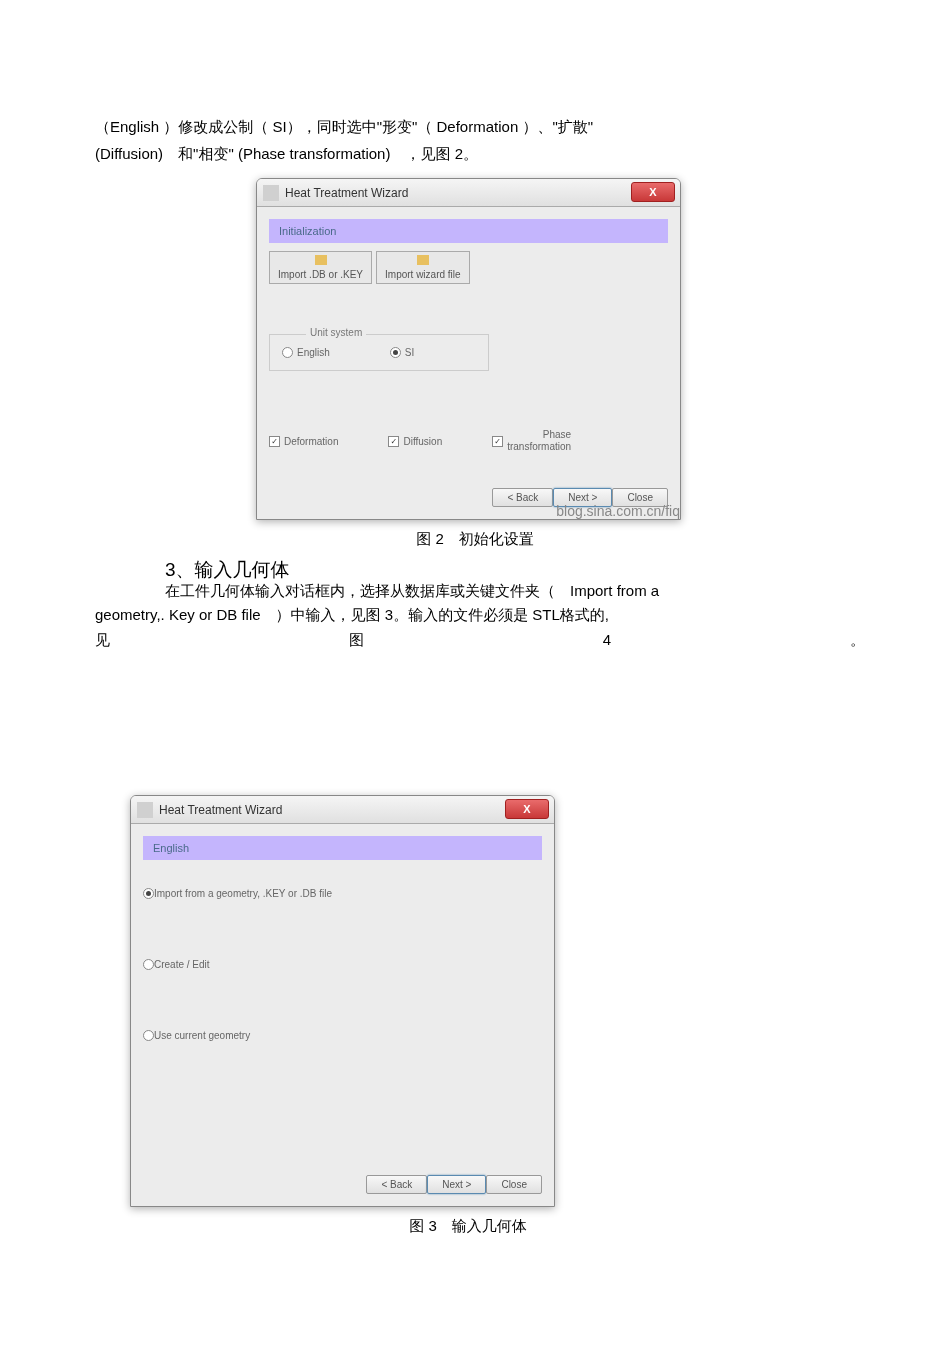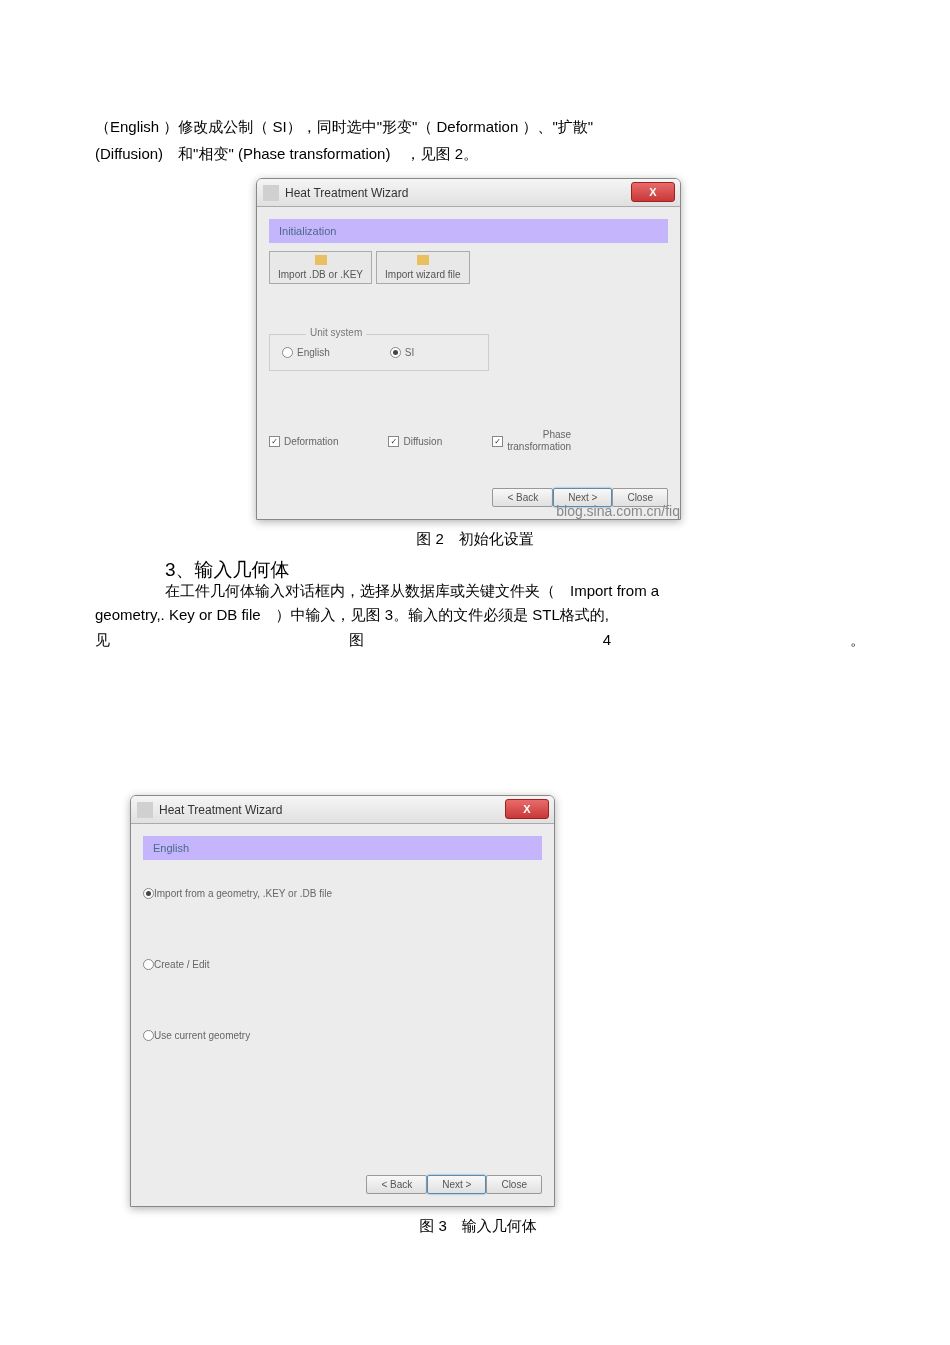--- a/index.html
+++ b/index.html
@@ -197,21 +197,21 @@
     .watermark {
       position: absolute;
       bottom: 0;
       right: 0;
       font-size: 14px;
       color: #888;
     }
     
     .caption { text-align: center; font-size: 15px; }
     .caption1 { position: absolute; top: 530px; left: 0; width: 950px; }
-    .caption2 { position: absolute; top: 1217px; left: 0; width: 936px; margin-left: 10px; }
+    .caption2 { position: absolute; top: 1217px; left: 0; width: 936px; }
     
     .section-head { position: absolute; top: 557px; left: 165px; font-size: 19px; }
     .para1 { position: absolute; top: 582px; left: 165px; width: 700px; font-size: 15px; }
     .para2 { position: absolute; top: 606px; left: 95px; width: 770px; font-size: 15px; }
     .para3 { position: absolute; top: 631px; left: 95px; width: 770px; font-size: 15px; display: flex; justify-content: space-between; }
     
     .geom-option {
       margin-top: 20px;
       margin-bottom: 50px;
       display: flex;

